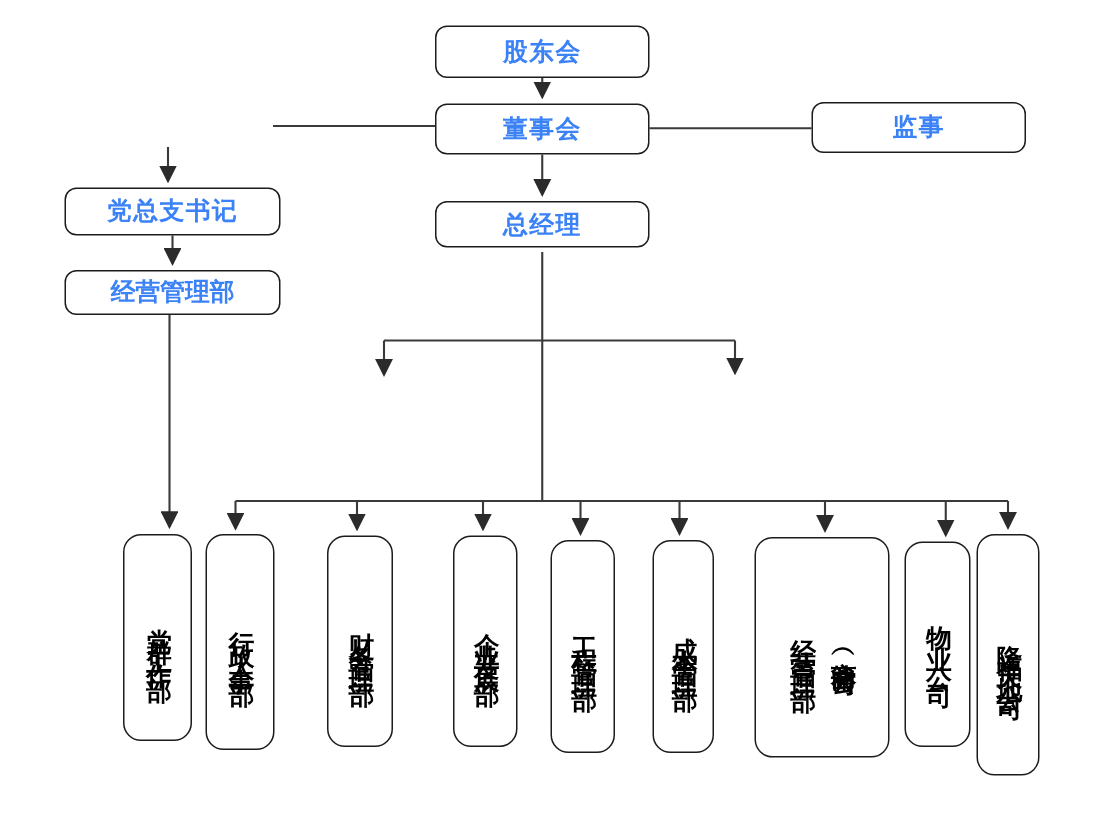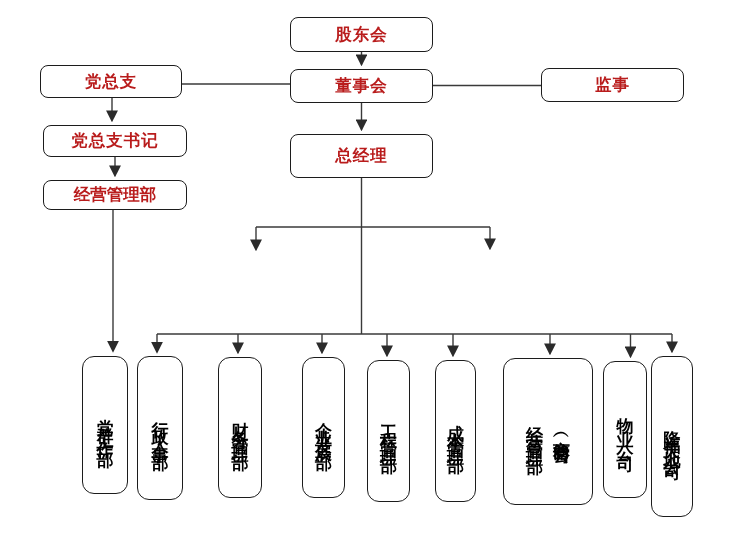--- a/index.html
+++ b/index.html
@@ -13,21 +13,21 @@
   #wires{position:absolute;left:0;top:0;width:744px;height:559px;}
   .box{
     position:absolute;
     background:#ffffff;
     border:1.5px solid #1c1c1c;
     border-radius:8px;
     display:flex;align-items:center;justify-content:center;
     box-sizing:border-box;
     font-weight:bold;
     font-size:16.5px;
-    color:#b91c1c;
+    color:#3b82f6;
     letter-spacing:1px;
     white-space:nowrap;
   }
   .dept{
     position:absolute;
     background:#ffffff;
     border:1.5px solid #1c1c1c;
     border-radius:12px;
     display:flex;align-items:center;justify-content:center;
     box-sizing:border-box;
@@ -89,37 +89,34 @@
   </svg>
 
   <div class="box" style="left:290px;top:17px;width:143px;height:35px;">
     <span>股东会</span>
   </div>
 
   <div class="box" style="left:290px;top:69px;width:143px;height:34px;">
     <span>董事会</span>
   </div>
 
-  <div class="box" style="left:40px;top:65px;width:142px;height:33px;">
-    <span>党总支</span>
-  </div>
 
   <div class="box" style="left:541px;top:68px;width:143px;height:34px;">
     <span>监事</span>
   </div>
 
   <div class="box" style="left:43px;top:125px;width:144px;height:32px;">
     <span>党总支书记</span>
   </div>
 
   <div class="box" style="left:43px;top:180px;width:144px;height:30px;letter-spacing:0;">
     <span>经营管理部</span>
   </div>
 
-  <div class="box" style="left:290px;top:134px;width:143px;height:44px;">
+  <div class="box" style="left:290px;top:134px;width:143px;height:31px;">
     <span>总经理</span>
   </div>
 
 
 
   <div class="dept" style="left:82px;top:356px;width:46px;height:138px;">
     <span class="vtext" style="letter-spacing:8px;">党群工作部</span>
   </div>
 
   <div class="dept" style="left:137px;top:356px;width:46px;height:144px;">

